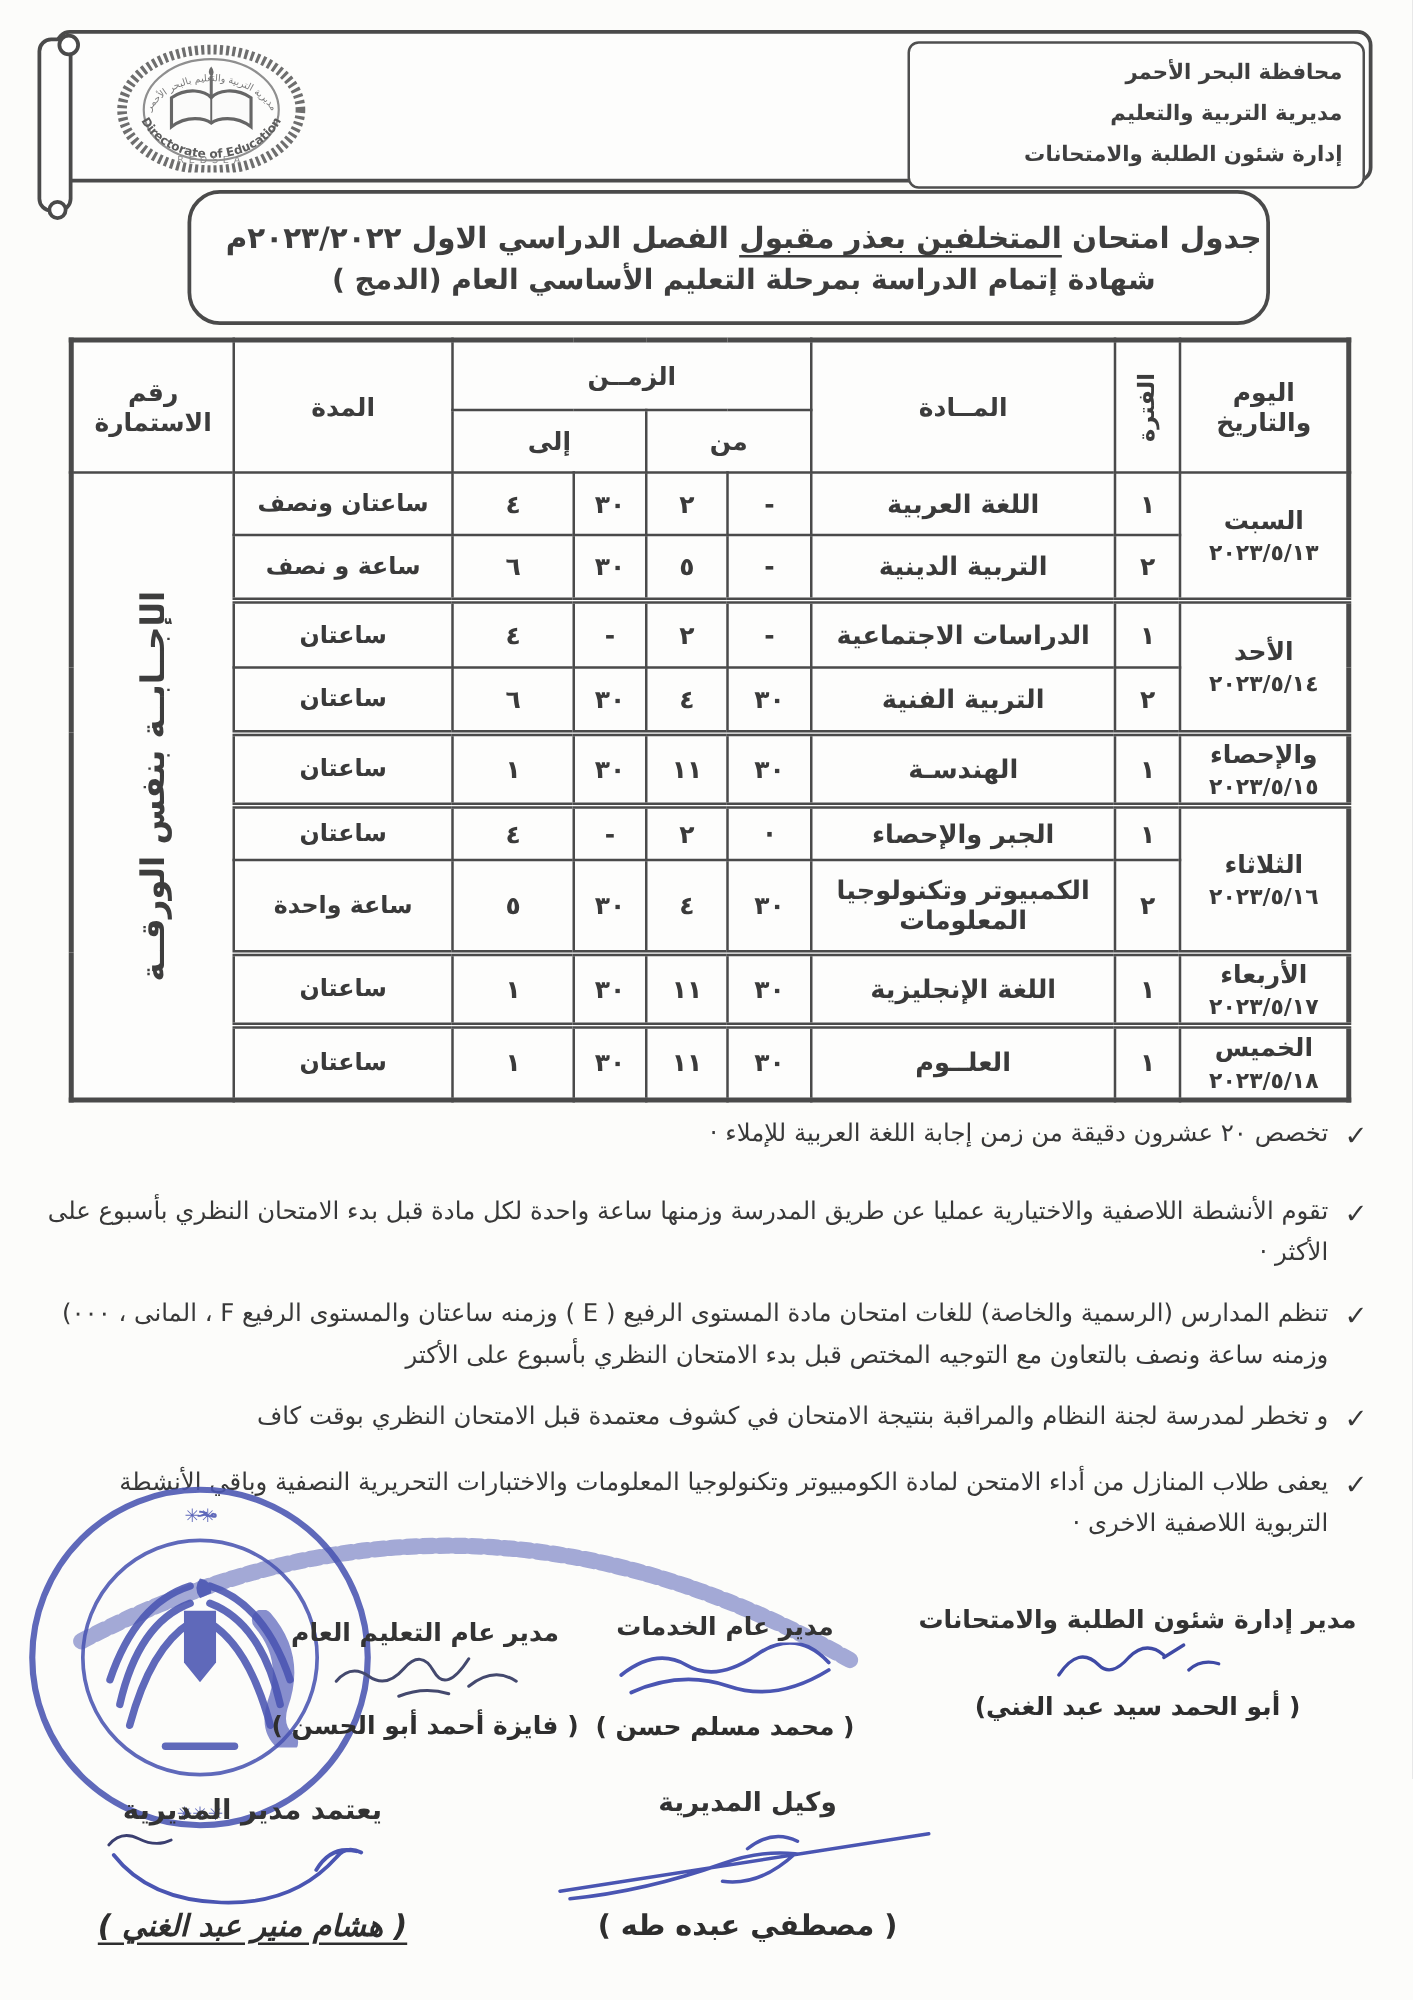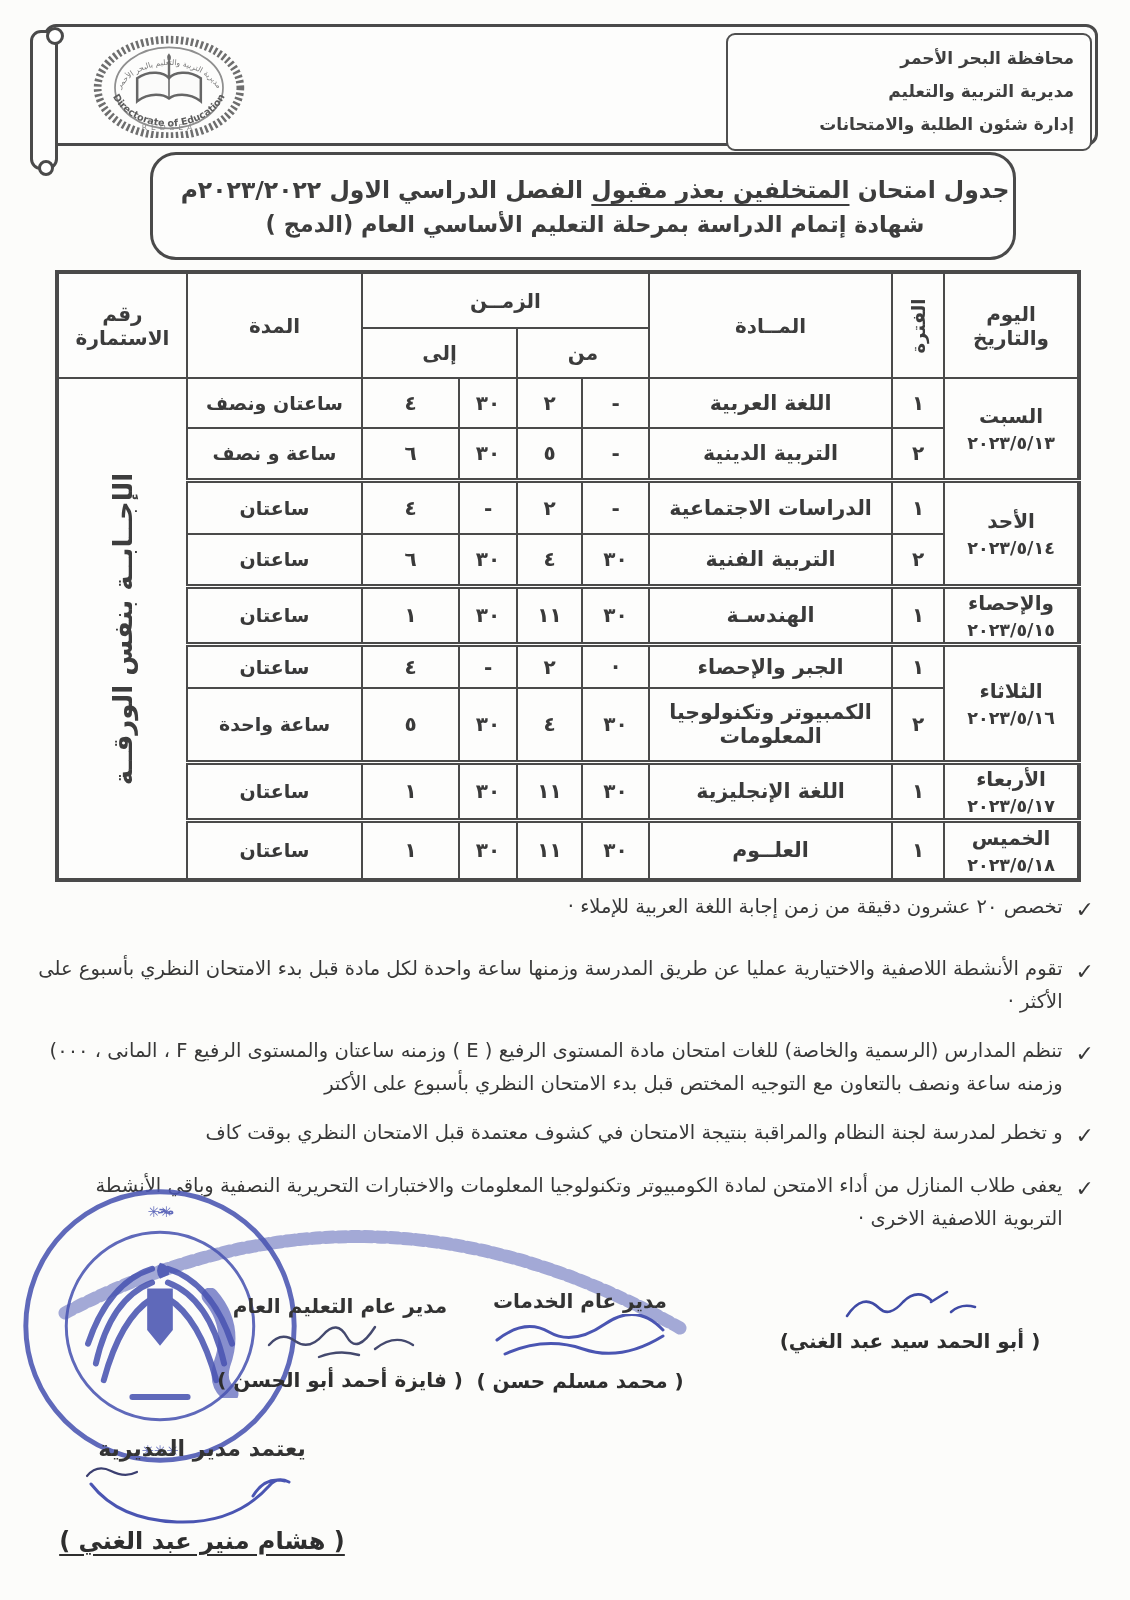--- a/index.html
+++ b/index.html
@@ -61,21 +61,21 @@
   .scribble{display:block;margin:1px auto;}
   #sig1{right:30px;top:1283px;width:380px;}
   #sig2{left:446px;top:1289px;width:268px;}
   #sig3{left:216px;top:1294px;width:248px;}
   #sig4{left:402px;top:1430px;width:392px;}
   #sig4 .sig-title{font-size:21px;}
   #sig4 .sig-name{font-size:23px;}
   #sig5{left:26px;top:1436px;width:352px;}
   #sig5 .sig-title{font-size:22px;}
   #sig5 .sig-name{font-size:24px;}
-  .u{text-decoration:underline;text-underline-offset:5px;}
+  .u{text-decoration:underline;text-underline-offset:5px;font-style:italic;}
 
   .stamp{position:absolute;left:12px;top:1178px;width:296px;height:296px;z-index:5;opacity:.88;}
   .arc-stamp{position:absolute;left:40px;top:1148px;width:660px;height:200px;z-index:4;}
   .blob{position:absolute;left:182px;top:1288px;width:70px;height:110px;z-index:4;}
 </style>
 </head>
 <body>
 
 <div class="page">
 
@@ -304,20 +304,21 @@
     </g>
     <path d="M137,112 h26 v42 l-13,16 l-13,-16 z" fill="#4a55b2"></path>
     <path d="M150,86 q10,2 9,12 l-9,4 q-6,-8 0,-16 z" fill="#4a55b2"></path>
   </svg>
 
   <svg class="blob" viewBox="0 0 70 110">
     <path d="M28,8 q26,30 12,68 q-6,20 8,30" fill="none" stroke="#5a64bb" stroke-width="17" stroke-linecap="round" opacity="0.72"></path>
   </svg>
 
   <div class="sig" id="sig1">
+    <div class="sig-title">مدير إدارة شئون الطلبة والامتحانات</div>
     <svg class="scribble" width="150" height="42" viewBox="0 0 150 42">
       <path d="M12,32 q16,-24 32,-8 q10,10 24,-6 q14,-14 28,-2 M96,18 l16,-10 M116,28 q10,-9 24,-5" fill="none" stroke="#3f4aa5" stroke-width="2.6" stroke-linecap="round"></path>
     </svg>
     <div class="sig-name">( أبو الحمد سيد عبد الغني)</div>
   </div>
 
   <div class="sig" id="sig2">
     <div class="sig-title">مدير عام الخدمات</div>
     <svg class="scribble" width="190" height="52" viewBox="0 0 190 52">
       <path d="M12,26 q28,-22 52,-8 t56,-8 t58,6 M20,40 q40,-18 78,-5 t80,-13" fill="none" stroke="#4a55b2" stroke-width="3" stroke-linecap="round"></path>
@@ -326,20 +327,27 @@
   </div>
 
   <div class="sig" id="sig3">
     <div class="sig-title">مدير عام التعليم العام</div>
     <svg class="scribble" width="170" height="46" viewBox="0 0 170 46">
       <path d="M14,26 q12,-14 26,-4 t28,-6 t24,2 t28,-10 M64,38 q20,-8 40,-2 M120,30 q20,-16 38,-4" fill="none" stroke="#44496e" stroke-width="2.4" stroke-linecap="round"></path>
     </svg>
     <div class="sig-name">( فايزة أحمد أبو الحسن )</div>
   </div>
 
+  <div class="sig" id="sig4">
+    <div class="sig-title">وكيل المديرية</div>
+    <svg class="scribble" width="320" height="70" viewBox="0 0 320 70">
+      <path d="M10,58 L305,12 M18,64 q60,-6 122,-28 q30,-11 58,-8 q-28,26 -58,22 M160,24 q20,-16 40,-6" fill="none" stroke="#4a55b2" stroke-width="2.8" stroke-linecap="round"></path>
+    </svg>
+    <div class="sig-name">( مصطفي عبده طه )</div>
+  </div>
 
   <div class="sig" id="sig5">
     <div class="sig-title">يعتمد مدير المديرية</div>
     <svg class="scribble" width="250" height="62" viewBox="0 0 250 62">
       <path d="M14,22 q28,36 86,38 q58,2 92,-36 q8,-10 20,-4 M176,34 q12,-20 32,-15" fill="none" stroke="#4a55b2" stroke-width="3" stroke-linecap="round"></path>
       <path d="M10,14 q10,-12 24,-5 t26,1" fill="none" stroke="#3b3f70" stroke-width="2.2" stroke-linecap="round"></path>
     </svg>
     <div class="sig-name u">( هشام منير عبد الغني )</div>
   </div>
 

